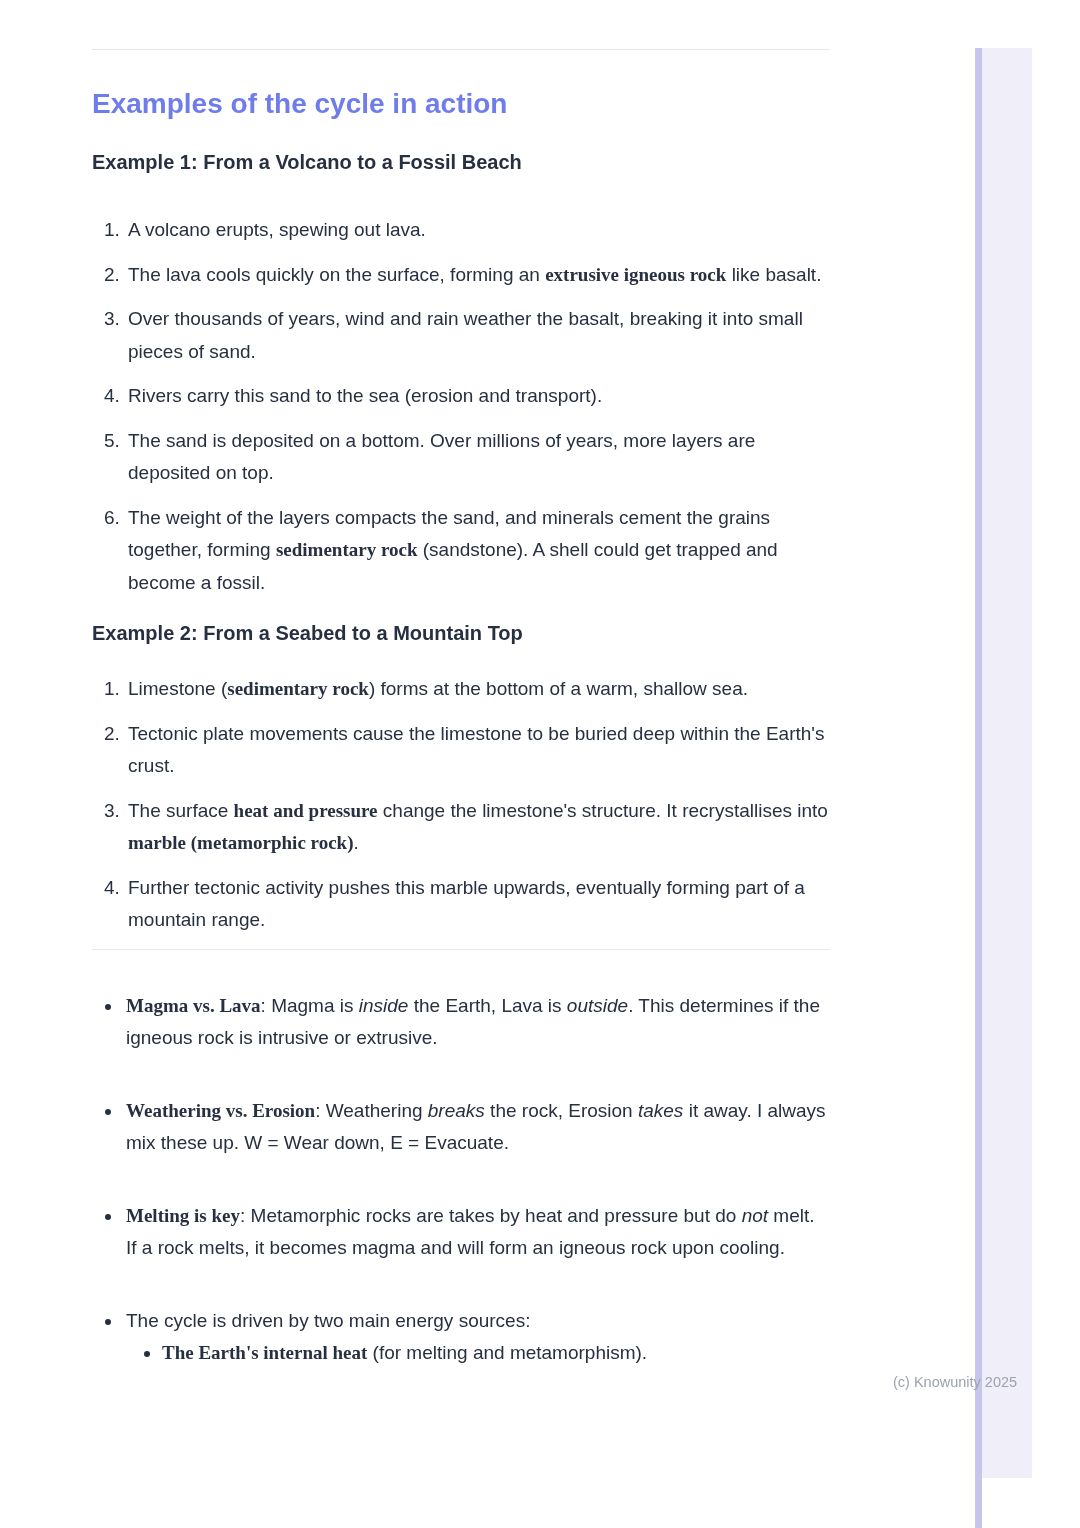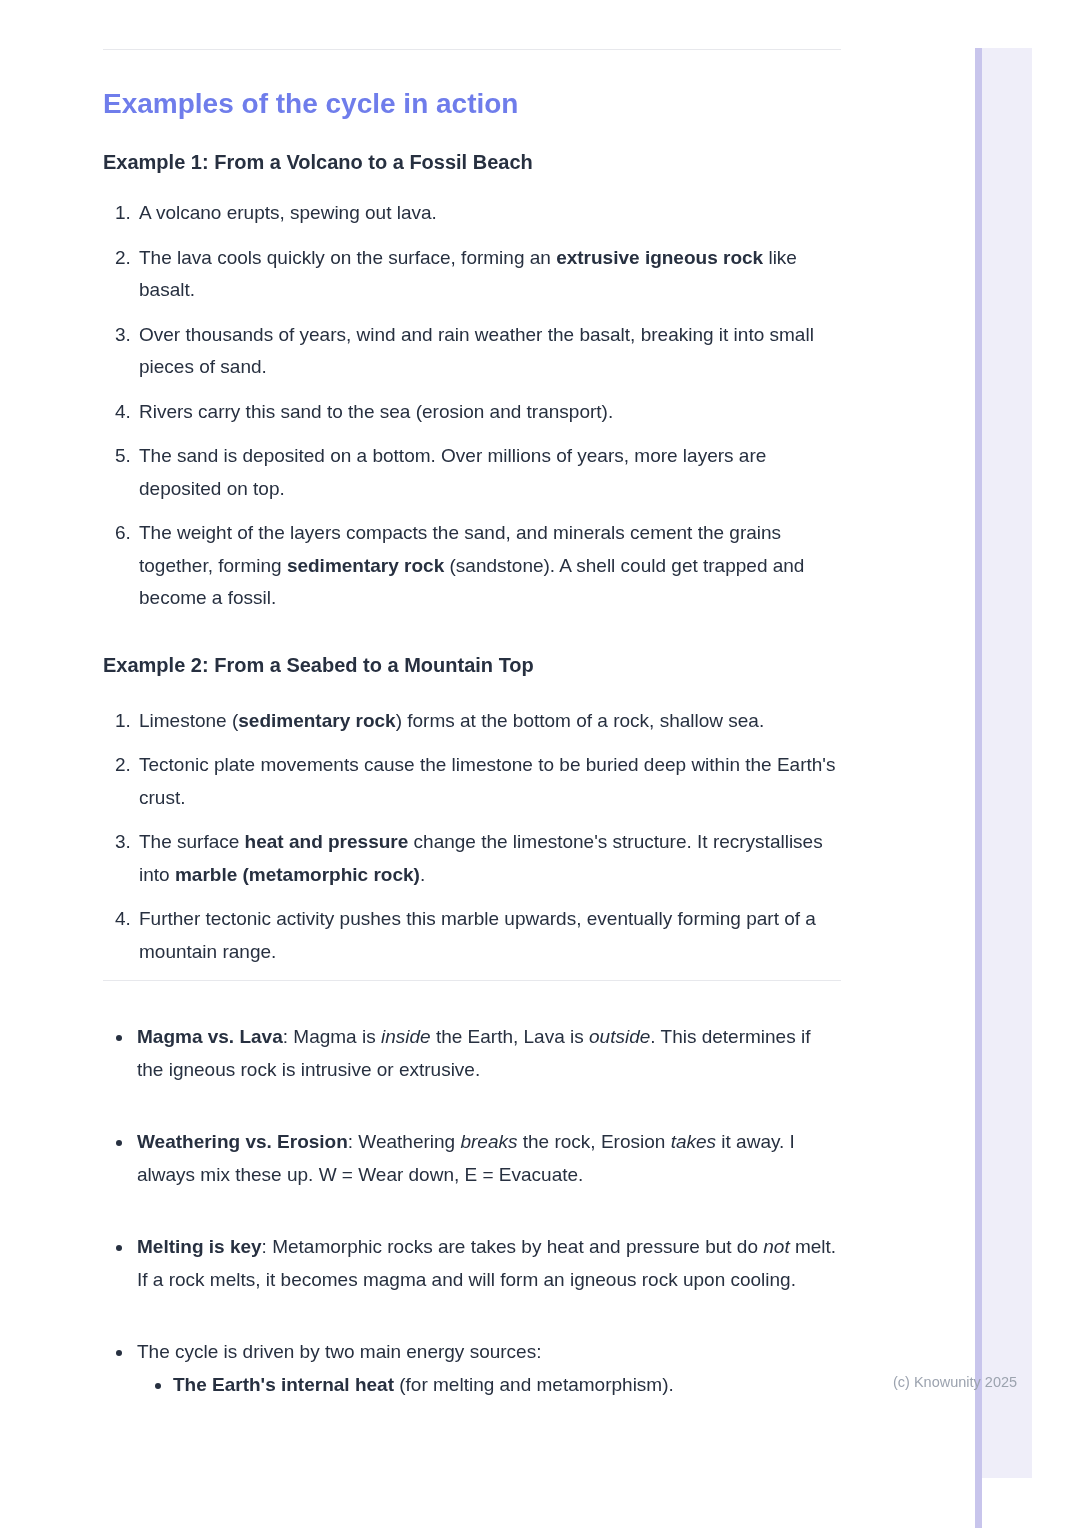--- a/index.html
+++ b/index.html
@@ -5,21 +5,21 @@
   * { margin: 0; padding: 0; box-sizing: border-box; }
   html, body { width: 1080px; height: 1528px; overflow: hidden; }
   body {
     background: #ffffff;
     font-family: "Liberation Sans", sans-serif;
     color: var(--body, #273040);
     position: relative;
   }
   .content {
     position: absolute;
-    left: 103px;
+    left: 92px;
     top: 0;
     width: 738px;
   }
   .divider {
     border: none;
     border-top: 1px solid var(--divider, #e7e8ec);
     height: 0;
   }
   .divider-top { margin-top: 49px; }
   .divider-mid { margin-top: 10px; }
@@ -31,21 +31,21 @@
     margin-top: 36px;
     letter-spacing: 0;
   }
   h3.sub-title {
     font-size: 20px;
     line-height: 28px;
     font-weight: bold;
     margin-top: 26px;
   }
   ol.num-list {
-    margin-top: 21px;
+    margin-top: 38px;
     padding-left: 33px;
     font-size: 19px;
     line-height: 32.5px;
   }
   ol.num-list.second { margin-top: 26px; }
   ol.num-list li { margin-bottom: 12px; padding-left: 3px; }
   ul.bullet-list {
     margin-top: 21px;
     padding-left: 31px;
     font-size: 19px;
@@ -53,23 +53,23 @@
     list-style-type: disc;
   }
   ul.bullet-list > li { margin-bottom: 12px; padding-left: 3px; margin-top: 40px; }
   ul.bullet-list ul.nested {
     padding-left: 36px;
     list-style-type: disc;
     margin-top: 0;
   }
   ul.bullet-list ul.nested li { margin-bottom: 0; }
   li::marker { color: var(--body, #273040); }
-  span.b { font-weight: bold; }
+  span.b { font-weight: bold; font-family: Liberation Serif, serif; }
   span.i { font-style: italic; }
-  h3.sub-title.second { margin-top: 36px; }
+  h3.sub-title.second { margin-top: 20px; }
   h2.section-title.second { margin-top: 36px; }
   .right-rail {
     position: absolute;
     left: 982px;
     top: 48px;
     width: 50px;
     height: 1430px;
     background: var(--rail, #efeef9);
     z-index: 1;
   }
@@ -109,21 +109,21 @@
     <li><span>A volcano erupts, spewing out lava.</span></li>
     <li><span>The lava cools quickly on the surface, forming an </span><span class="b">extrusive igneous rock</span><span> like basalt.</span></li>
     <li><span>Over thousands of years, wind and rain weather the basalt, breaking it into small pieces of sand.</span></li>
     <li><span>Rivers carry this sand to the sea (erosion and transport).</span></li>
     <li><span>The sand is deposited on a bottom. Over millions of years, more layers are deposited on top.</span></li>
     <li><span>The weight of the layers compacts the sand, and minerals cement the grains together, forming </span><span class="b">sedimentary rock</span><span> (sandstone). A shell could get trapped and become a fossil.</span></li>
   </ol>
 
   <h3 class="sub-title second">Example 2: From a Seabed to a Mountain Top</h3>
   <ol class="num-list second">
-    <li><span>Limestone (</span><span class="b">sedimentary rock</span><span>) forms at the bottom of a rock, shallow sea.</span></li>
+    <li><span>Limestone (</span><span class="b">sedimentary rock</span><span>) forms at the bottom of a warm, shallow sea.</span></li>
     <li><span>Tectonic plate movements cause the limestone to be buried deep within the Earth's crust.</span></li>
     <li><span>The surface </span><span class="b">heat and pressure</span><span> change the limestone's structure. It recrystallises into </span><span class="b">marble (metamorphic rock)</span><span>.</span></li>
     <li><span>Further tectonic activity pushes this marble upwards, eventually forming part of a mountain range.</span></li>
   </ol>
 
   <hr class="divider divider-mid">
 
   <ul class="bullet-list">
     <li><span class="b">Magma vs. Lava</span><span>: Magma is </span><span class="i">inside</span><span> the Earth, Lava is </span><span class="i">outside</span><span>. This determines if the igneous rock is intrusive or extrusive.</span></li>
     <li><span class="b">Weathering vs. Erosion</span><span>: Weathering </span><span class="i">breaks</span><span> the rock, Erosion </span><span class="i">takes</span><span> it away. I always mix these up. W = Wear down, E = Evacuate.</span></li>

